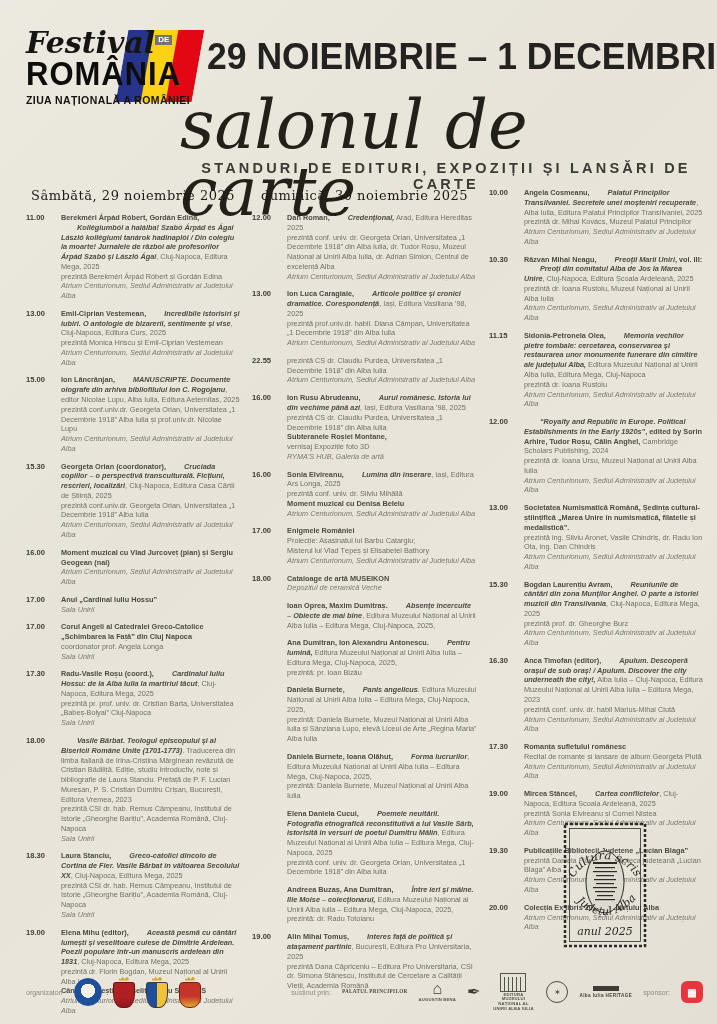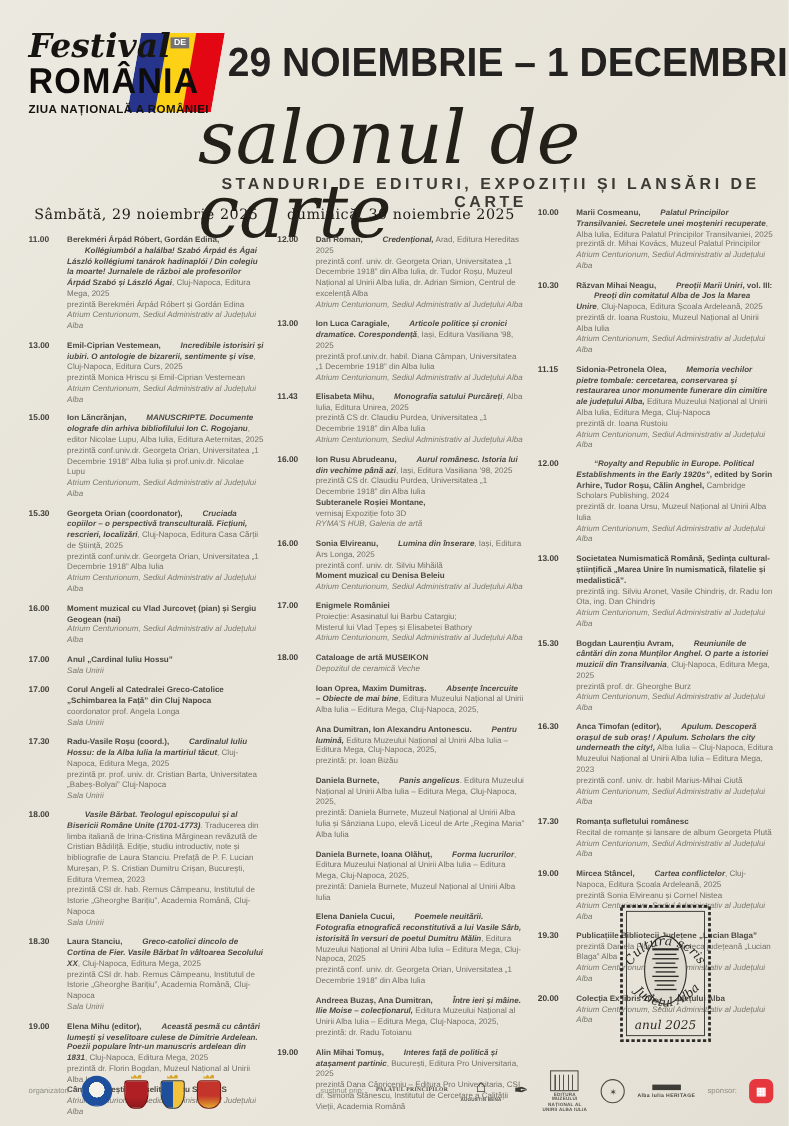--- a/index.html
+++ b/index.html
@@ -187,23 +187,22 @@
       </div>
       <div class="event">
         <div class="time">13.00</div>
         <div class="ebody">
           <div class="evline"><span class="s-b">Ion Luca Caragiale, </span><span class="s-bi">Articole politice și cronici dramatice. Corespondență</span><span class="s-n">, Iași, Editura Vasiliana ’98, 2025</span></div>
           <div class="evline"><span class="s-n">prezintă prof.univ.dr. habil. Diana Câmpan, Universitatea „1 Decembrie 1918” din Alba Iulia</span></div>
           <div class="evline"><span class="s-i">Atrium Centurionum, Sediul Administrativ al Județului Alba</span></div>
         </div>
       </div>
       <div class="event">
-        <div class="time">11.43</div>
-        <div class="ebody">
-          <div class="evline"><span class="s-b">Elisabeta Mihu, </span><span class="s-bi">Monografia satului Purcăreți</span><span class="s-n">, Alba Iulia, Editura Unirea, 2025</span></div>
+        <div class="time">22.55</div>
+        <div class="ebody">
           <div class="evline"><span class="s-n">prezintă CS dr. Claudiu Purdea, Universitatea „1 Decembrie 1918” din Alba Iulia</span></div>
           <div class="evline"><span class="s-i">Atrium Centurionum, Sediul Administrativ al Județului Alba</span></div>
         </div>
       </div>
       <div class="event">
         <div class="time">16.00</div>
         <div class="ebody">
           <div class="evline"><span class="s-b">Ion Rusu Abrudeanu, </span><span class="s-bi">Aurul românesc. Istoria lui din vechime până azi</span><span class="s-n">, Iași, Editura Vasiliana ’98, 2025</span></div>
           <div class="evline"><span class="s-n">prezintă CS dr. Claudiu Purdea, Universitatea „1 Decembrie 1918” din Alba Iulia</span></div>
           <div class="evline"><span class="s-b">Subteranele Roșiei Montane,</span></div>
@@ -282,21 +281,21 @@
         <div class="ebody">
           <div class="evline"><span class="s-b">Alin Mihai Tomuș, </span><span class="s-bi">Interes față de politică și atașament partinic</span><span class="s-n">, București, Editura Pro Universitaria, 2025</span></div>
           <div class="evline"><span class="s-n">prezintă Dana Căpriceniu – Editura Pro Universitaria, CSI dr. Simona Stănescu, Institutul de Cercetare a Calității Vieții, Academia Română</span></div>
         </div>
       </div>
     </div>
     <div class="col">
       <div class="event">
         <div class="time">10.00</div>
         <div class="ebody">
-          <div class="evline"><span class="s-b">Marii Cosmeanu, </span><span class="s-bi">Palatul Principilor Transilvaniei. Secretele unei moșteniri recuperate</span><span class="s-n">, Alba Iulia, Editura Palatul Principilor Transilvaniei, 2025</span></div>
+          <div class="evline"><span class="s-b">Angela Cosmeanu, </span><span class="s-bi">Palatul Principilor Transilvaniei. Secretele unei moșteniri recuperate</span><span class="s-n">, Alba Iulia, Editura Palatul Principilor Transilvaniei, 2025</span></div>
           <div class="evline"><span class="s-n">prezintă dr. Mihai Kovács, Muzeul Palatul Principilor</span></div>
           <div class="evline"><span class="s-i">Atrium Centurionum, Sediul Administrativ al Județului Alba</span></div>
         </div>
       </div>
       <div class="event">
         <div class="time">10.30</div>
         <div class="ebody">
           <div class="evline"><span class="s-b">Răzvan Mihai Neagu, </span><span class="s-bi">Preoții Marii Uniri</span><span class="s-b">, vol. III: </span><span class="s-bi">Preoți din comitatul Alba de Jos la Marea Unire</span><span class="s-n">, Cluj-Napoca, Editura Școala Ardeleană, 2025</span></div>
           <div class="evline"><span class="s-n">prezintă dr. Ioana Rustoiu, Muzeul Național al Unirii Alba Iulia</span></div>
           <div class="evline"><span class="s-i">Atrium Centurionum, Sediul Administrativ al Județului Alba</span></div>
@@ -330,21 +329,21 @@
         <div class="time">15.30</div>
         <div class="ebody">
           <div class="evline"><span class="s-b">Bogdan Laurențiu Avram, </span><span class="s-bi">Reuniunile de cântări din zona Munților Anghel. O parte a istoriei muzicii din Transilvania</span><span class="s-n">, Cluj-Napoca, Editura Mega, 2025</span></div>
           <div class="evline"><span class="s-n">prezintă prof. dr. Gheorghe Burz</span></div>
           <div class="evline"><span class="s-i">Atrium Centurionum, Sediul Administrativ al Județului Alba</span></div>
         </div>
       </div>
       <div class="event">
         <div class="time">16.30</div>
         <div class="ebody">
-          <div class="evline"><span class="s-b">Anca Timofan (editor), </span><span class="s-bi">Apulum. Descoperă orașul de sub oraș! / Apulum. Scholars the city underneath the city!,</span><span class="s-n"> Alba Iulia – Cluj-Napoca, Editura Muzeului Național al Unirii Alba Iulia – Editura Mega, 2023</span></div>
+          <div class="evline"><span class="s-b">Anca Timofan (editor), </span><span class="s-bi">Apulum. Descoperă orașul de sub oraș! / Apulum. Discover the city underneath the city!,</span><span class="s-n"> Alba Iulia – Cluj-Napoca, Editura Muzeului Național al Unirii Alba Iulia – Editura Mega, 2023</span></div>
           <div class="evline"><span class="s-n">prezintă conf. univ. dr. habil Marius-Mihai Ciută</span></div>
           <div class="evline"><span class="s-i">Atrium Centurionum, Sediul Administrativ al Județului Alba</span></div>
         </div>
       </div>
       <div class="event">
         <div class="time">17.30</div>
         <div class="ebody">
           <div class="evline"><span class="s-b">Romanța sufletului românesc</span></div>
           <div class="evline"><span class="s-n">Recital de romanțe și lansare de album Georgeta Plută</span></div>
           <div class="evline"><span class="s-i">Atrium Centurionum, Sediul Administrativ al Județului Alba</span></div>

